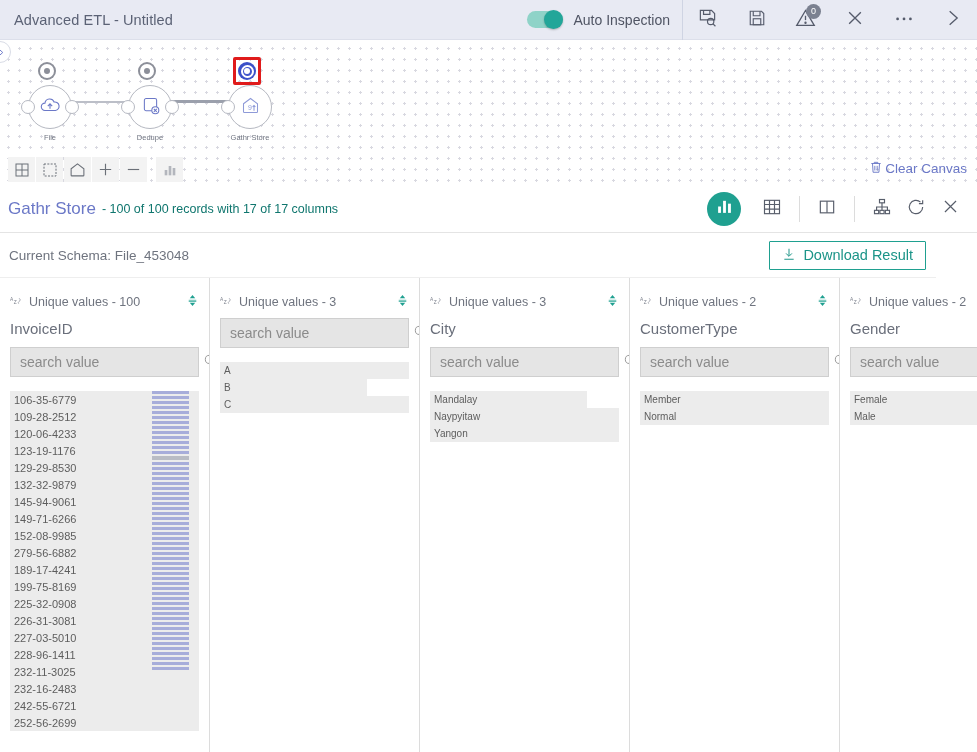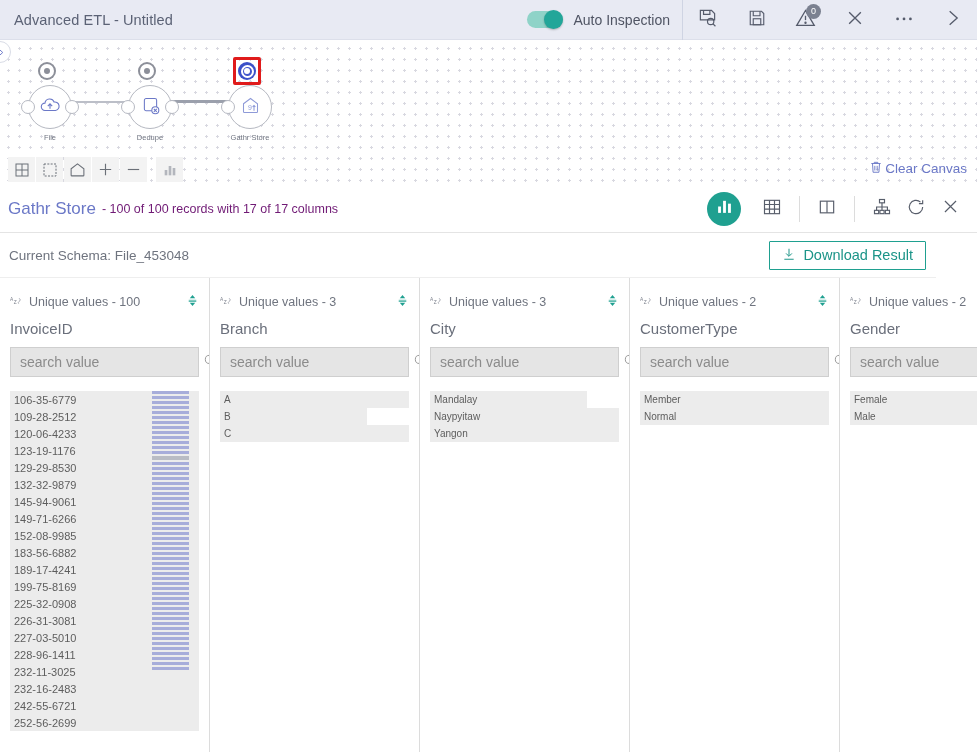--- a/index.html
+++ b/index.html
@@ -157,21 +157,21 @@
   .result-hdr {
     position: absolute; top: 185px; left: 0;
     width: 977px; height: 48px;
     background: #fff; border-bottom: 1px solid #e4e4e4;
     display: flex; align-items: center;
   }
   .rh-title {
     margin-left: 8px; font-size: 17px; color: #6b78c7;
   }
   .rh-sub {
-    margin-left: 6px; font-size: 12.5px; color: #701a75;
+    margin-left: 6px; font-size: 12.5px; color: #0f766e;
   }
   .rh-right {
     margin-left: auto; display: flex; align-items: center; padding-right: 10px;
   }
   .rh-chart-btn {
     width: 34px; height: 34px; border-radius: 50%;
     background: #1fa090;
     display: flex; align-items: center; justify-content: center;
     cursor: pointer; margin-right: 14px;
   }
@@ -596,21 +596,21 @@
         <div class="val-row">
           <div class="val-bar" style="width:100%"></div>
           <div class="val-text">149-71-6266</div>
         </div>
         <div class="val-row">
           <div class="val-bar" style="width:100%"></div>
           <div class="val-text">152-08-9985</div>
         </div>
         <div class="val-row">
           <div class="val-bar" style="width:100%"></div>
-          <div class="val-text">183-56-6882</div>
+          <div class="val-text">279-56-6882</div>
         </div>
         <div class="val-row">
           <div class="val-bar" style="width:100%"></div>
           <div class="val-text">189-17-4241</div>
         </div>
         <div class="val-row">
           <div class="val-bar" style="width:100%"></div>
           <div class="val-text">199-75-8169</div>
         </div>
         <div class="val-row">
@@ -713,21 +713,20 @@
             <path d="M17 4 q4 3 0 6 q-3 2 -1 4" stroke="#7a7f8b" stroke-width="1.2" fill="none"></path>
           </svg></span>
         <span class="col-meta-text">Unique values - 3</span>
         <span class="sort-icon"><svg width="13" height="15" viewBox="0 0 24 24" fill="#1fa090">
             <path d="M12 2l5 6H7z"></path>
             <path d="M12 22l-5-6h10z"></path>
             <rect x="5" y="10.8" width="14" height="1.3"></rect>
             <rect x="5" y="13.4" width="14" height="1.3"></rect>
           </svg></span>
       </div>
-      <div class="col-name">Branch</div>
       <div class="search-box">
         <input type="text" value="" placeholder="search value" style="">
         <span><svg width="14" height="14" viewBox="0 0 24 24" fill="none" stroke="#8b8b8b" stroke-width="1.5">
             <circle cx="11" cy="11" r="7"></circle>
             <path d="M16.5 16.5L21 21"></path>
           </svg></span>
       </div>
       <div class="values">
         <div class="val-row">
           <div class="val-bar" style="width:100%"></div>

